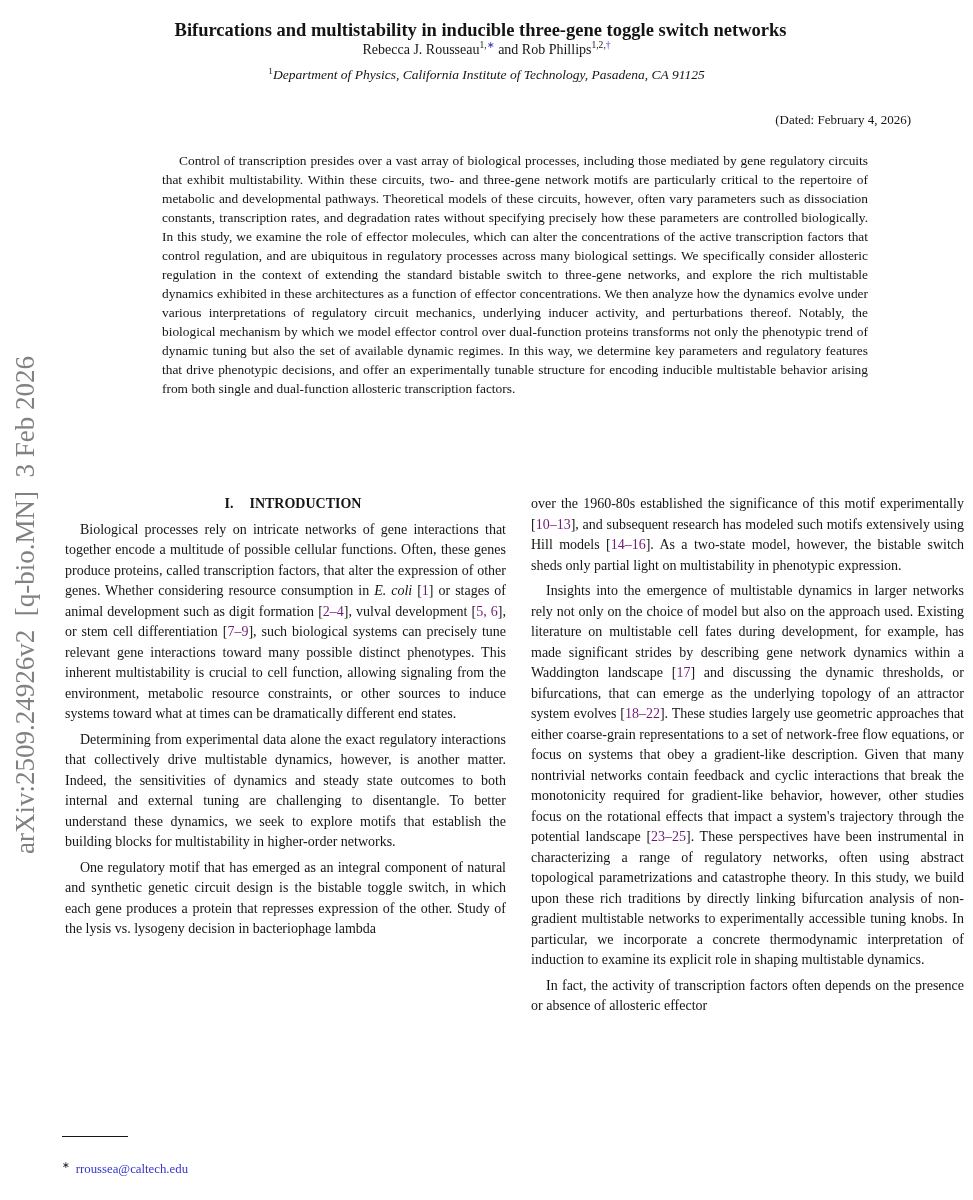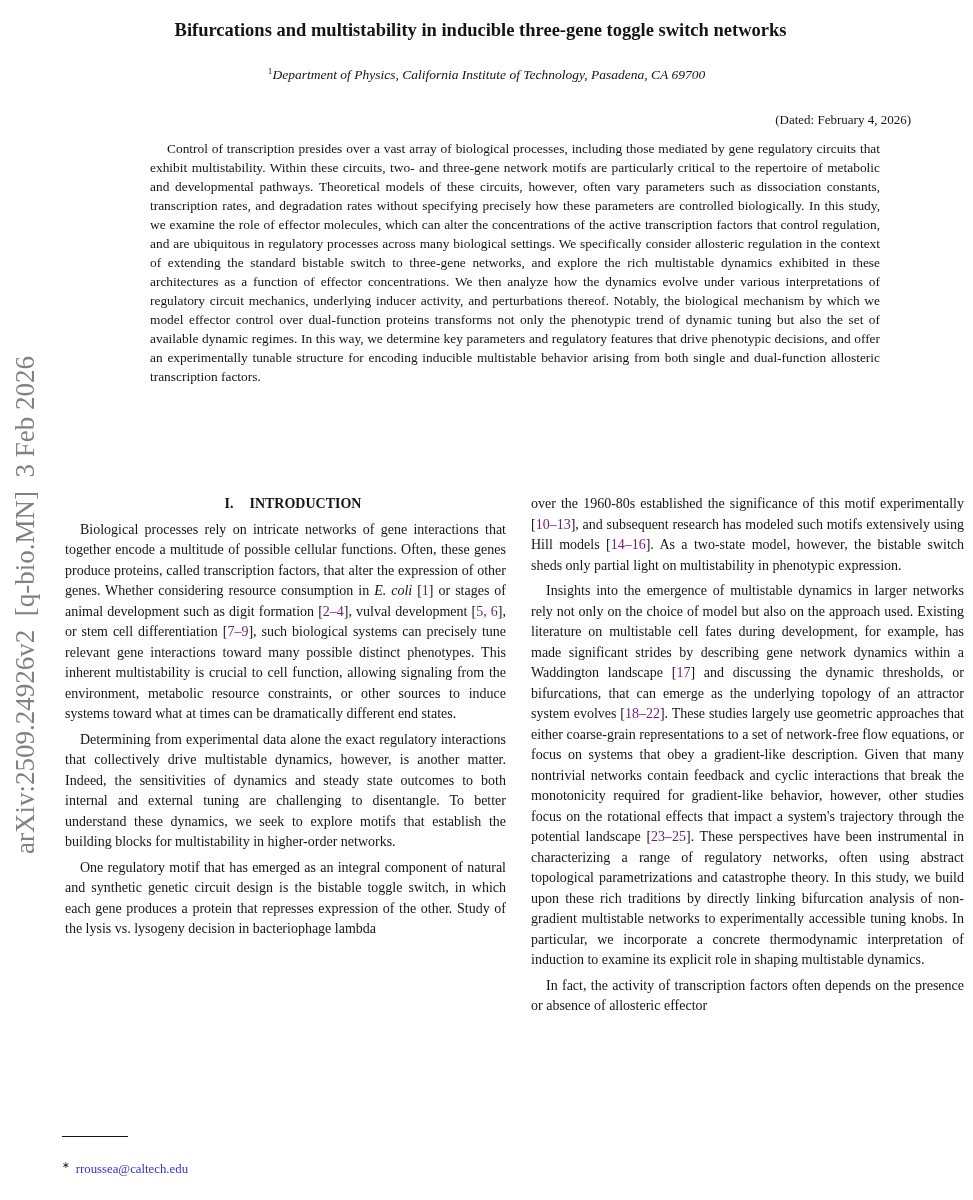--- a/index.html
+++ b/index.html
@@ -31,21 +31,21 @@
   .affil-line .sup{font-style:normal;}
   .date-line{
     position:absolute;top:112px;left:62px;width:849px;
     text-align:right;font-size:13px;
   }
   .abstract{
     position:absolute;top:139px;left:150px;width:730px;
     font-size:13.4px;line-height:19px;
     text-align:justify;
   }
-  .abstract p{margin:0;text-indent:17px;}
+  .abstract p{margin:12px;text-indent:17px;}
   .column{position:absolute;top:494px;font-size:14px;line-height:20.5px;text-align:justify;}
   .col-left{left:62px;width:444px;}
   .col-right{left:528px;width:436px;}
   .section-heading{
     text-align:center;font-weight:bold;font-size:14px;
     margin:0 0 21px 0;text-indent:0;
   }
   .section-heading .sec-num{margin-right:16px;}
   .column p{margin:0 0 5px 3px;text-indent:15px;}
   .col-right p.continuation{text-indent:0;}
@@ -71,22 +71,23 @@
 </style>
 </head>
 <body>
 
 <div class="page">
 
   <div class="arxiv-banner">arXiv:2509.24926v2  [q-bio.MN]  3 Feb 2026</div>
 
   <h1 class="paper-title">Bifurcations and multistability in inducible three-gene toggle switch networks</h1>
 
+  <div class="author-line"><span>Rebecca J. Rousseau</span><span class="sup"><span>1,</span><span class="link">∗</span></span><span> and </span><span>Rob Phillips</span><span class="sup"><span>1,2,</span><span class="link">†</span></span></div>
 
-  <div class="affil-line affil-1"><span class="sup">1</span><span>Department of Physics, California Institute of Technology, Pasadena, CA 69700</span></div>
+  <div class="affil-line affil-1"><span class="sup">1</span><span>Department of Physics, California Institute of Technology, Pasadena, CA 91125</span></div>
 
   <div class="date-line">(Dated: February 4, 2026)</div>
 
   <div class="abstract">
     <p>Control of transcription presides over a vast array of biological processes, including those mediated by gene regulatory circuits that exhibit multistability. Within these circuits, two- and three-gene network motifs are particularly critical to the repertoire of metabolic and developmental pathways. Theoretical models of these circuits, however, often vary parameters such as dissociation constants, transcription rates, and degradation rates without specifying precisely how these parameters are controlled biologically. In this study, we examine the role of effector molecules, which can alter the concentrations of the active transcription factors that control regulation, and are ubiquitous in regulatory processes across many biological settings. We specifically consider allosteric regulation in the context of extending the standard bistable switch to three-gene networks, and explore the rich multistable dynamics exhibited in these architectures as a function of effector concentrations. We then analyze how the dynamics evolve under various interpretations of regulatory circuit mechanics, underlying inducer activity, and perturbations thereof. Notably, the biological mechanism by which we model effector control over dual-function proteins transforms not only the phenotypic trend of dynamic tuning but also the set of available dynamic regimes. In this way, we determine key parameters and regulatory features that drive phenotypic decisions, and offer an experimentally tunable structure for encoding inducible multistable behavior arising from both single and dual-function allosteric transcription factors.</p>
   </div>
 
   <div class="column col-left">
     <p class="section-heading"><span class="sec-num">I.</span><span>INTRODUCTION</span></p>
     <p>Biological processes rely on intricate networks of gene interactions that together encode a multitude of possible cellular functions. Often, these genes produce proteins, called transcription factors, that alter the expression of other genes. Whether considering resource consumption in <span class="it">E. coli</span> [<span class="cite">1</span>] or stages of animal development such as digit formation [<span class="cite">2–4</span>], vulval development [<span class="cite">5, 6</span>], or stem cell differentiation [<span class="cite">7–9</span>], such biological systems can precisely tune relevant gene interactions toward many possible distinct phenotypes. This inherent multistability is crucial to cell function, allowing signaling from the environment, metabolic resource constraints, or other sources to induce systems toward what at times can be dramatically different end states.</p>

